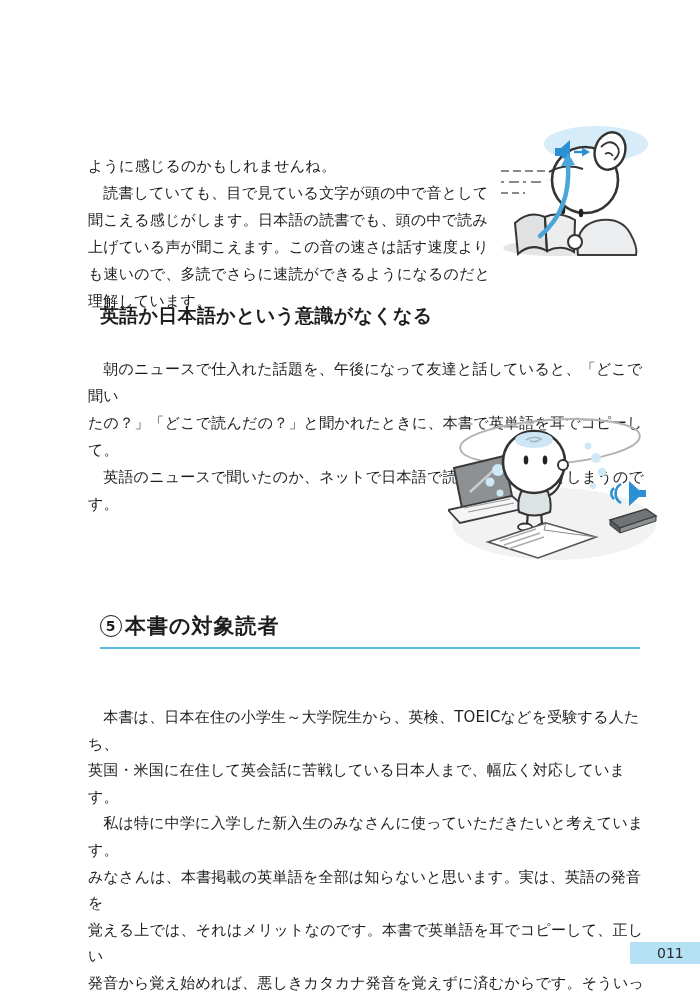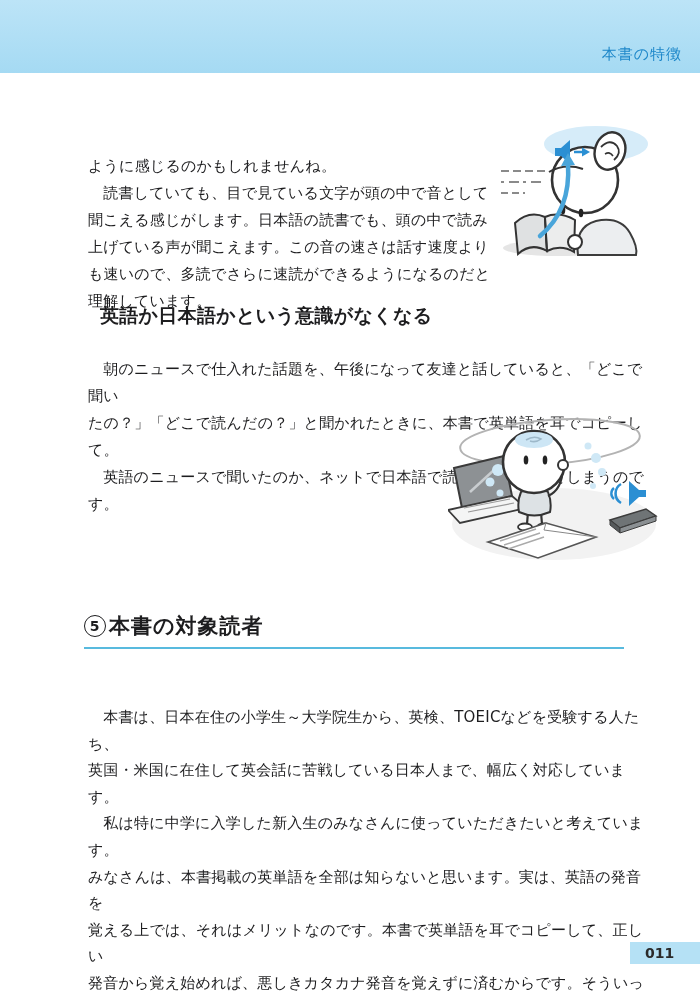--- a/index.html
+++ b/index.html
@@ -19,47 +19,44 @@
   .para {
     position:absolute; font-size:15px; line-height:27px;
     white-space:pre-line; letter-spacing:0.2px;margin-top:40px;
   }
   #para3 { line-height:25.5px; }
   .subheading {
     position:absolute; left:88px; top:291px; margin:12px;
     font-size:19px; font-weight:bold; letter-spacing:0.3px;
   }
   .section-title {
-    position:absolute; left:84px; top:612px; width:540px; margin:0;
+    position:absolute; left:100px; top:612px; width:540px; margin:0;
     font-size:21px; font-weight:bold; letter-spacing:1px;
     padding-bottom:7px; border-bottom:2.5px solid #58bade;
   }
   .circ-num {
     display:inline-block; width:20px; height:20px; border:1.8px solid #1d1d1f;
     border-radius:50%; text-align:center; line-height:20px;
     font-size:14px; font-weight:bold; vertical-align:2px; margin-right:3px;
   }
   ruby rt { font-size:8.5px; letter-spacing:1px; color:#222; }
   .pagenum {
     position:absolute; left:630px; top:942px; width:70px; height:22px;
-    background:#b5e1f5; box-sizing:border-box; padding-left:15px;
-    font-size:14px; font-weight:bold; line-height:22px; color:#2a2a2a;
+    background:#b5e1f5; box-sizing:border-box; padding-left:27px;
+    font-size:14px; font-weight:normal; line-height:22px; color:#2a2a2a;
   }
   .illo { position:absolute; }
   #illo1 { left:493px; top:110px; }
   #illo2 { left:448px; top:396px; }
 </style>
 </head>
 <body>
 
 <div class="page">
 
-  <div class="header-band">
-    <span class="header-label">本書の特徴</span>
-  </div>
 
   <div class="para" id="para1" style="left:88px; top:113px; width:460px;">ように感じるのかもしれませんね。
 　読書していても、目で見ている文字が頭の中で音として
 聞こえる感じがします。日本語の読書でも、頭の中で読み
 上げている声が聞こえます。この音の速さは話す速度より
 も速いので、多読でさらに速読ができるようになるのだと
 理解しています。</div>
 
   <svg class="illo" id="illo1" width="205" height="148" viewBox="0 0 205 148">
     <ellipse cx="103" cy="34" rx="52" ry="18" fill="#d6ecf9"></ellipse>

